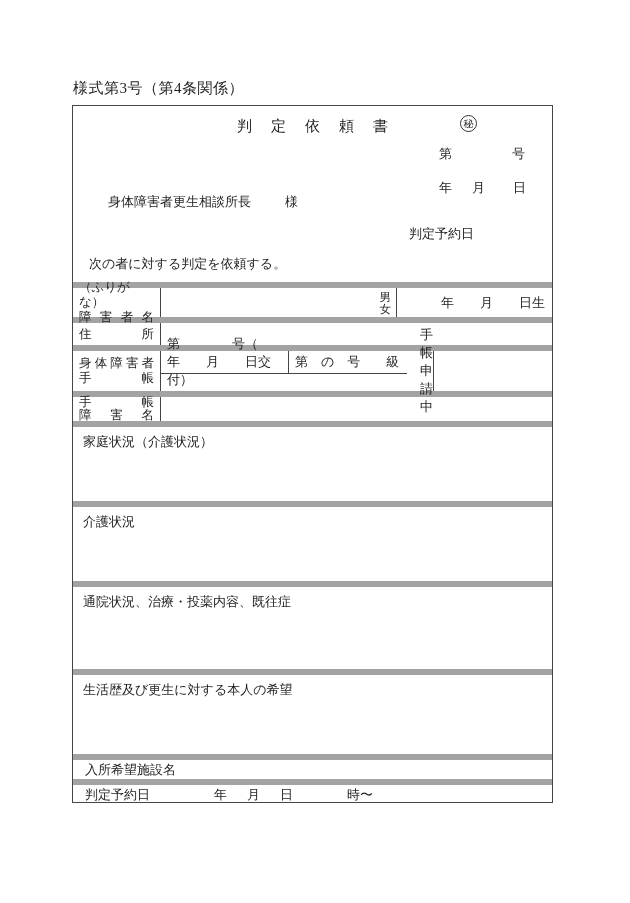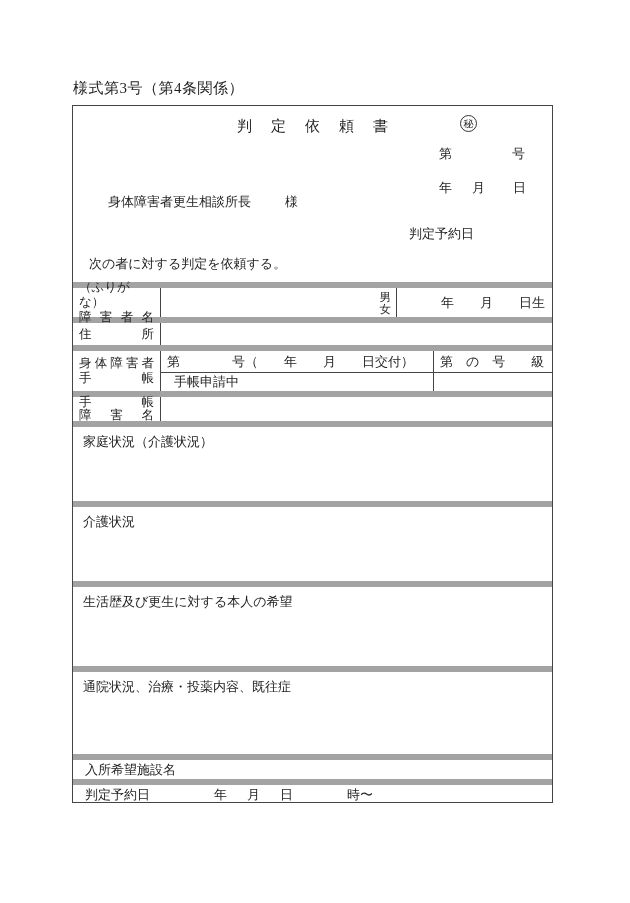--- a/index.html
+++ b/index.html
@@ -38,21 +38,21 @@
   }
   .jchars{display:flex;justify-content:space-between;}
   .h35{height:35px}.h28{height:28px}.h46{height:46px}.h30{height:30px}
   .h80{height:80px}.h85{height:85px}.h88{height:88px}.h25{height:25px}
   .name-cell{flex:1;border-right:1px solid #454545;box-sizing:border-box;
              display:flex;align-items:center;justify-content:flex-end;padding-right:5px;}
   .gender{display:flex;flex-direction:column;font-size:11.5px;line-height:12px;text-align:center;}
   .birth-cell{width:155px;flex:none;box-sizing:border-box;display:flex;align-items:center;
               justify-content:flex-end;padding-right:7px;}
   .value-cell{flex:1;box-sizing:border-box;display:flex;align-items:center;padding-left:6px;}
-  .hb-content{flex:1;display:flex;flex-direction:column;box-sizing:border-box;}
+  .hb-content{flex:1;display:flex;flex-direction:row;box-sizing:border-box;}
   .hb-top{display:flex;height:23px;border-bottom:1px solid #454545;box-sizing:border-box;}
   .hb-bottom{display:flex;flex:1;}
   .hb-number{flex:1;border-right:1px solid #454545;box-sizing:border-box;
              display:flex;align-items:center;padding-left:6px;}
   .hb-grade{width:118px;flex:none;box-sizing:border-box;display:flex;align-items:center;padding-left:6px;}
   .hb-applying{flex:1;border-right:1px solid #454545;box-sizing:border-box;
                display:flex;align-items:center;padding-left:13px;}
   .hb-grade-value{width:118px;flex:none;}
   .tight{line-height:13.5px;padding-top:1px;padding-bottom:1px;}
   .big-cell{flex:1;box-sizing:border-box;padding:6px 0 0 10px;}
@@ -164,30 +164,30 @@
       </div>
     </div>
 
     <div class="trow h80">
       <div class="big-cell">
         <span>介護状況</span>
         <div></div>
       </div>
     </div>
 
+    <div class="trow h88">
+      <div class="big-cell">
+        <span>通院状況、治療・投薬内容、既往症</span>
+        <div></div>
+      </div>
+    </div>
+
     <div class="trow h85">
       <div class="big-cell">
         <span>生活歴及び更生に対する本人の希望</span>
-        <div></div>
-      </div>
-    </div>
-
-    <div class="trow h88">
-      <div class="big-cell">
-        <span>通院状況、治療・投薬内容、既往症</span>
         <div></div>
       </div>
     </div>
 
     <div class="trow h25">
       <div class="single-line">
         <span>入所希望施設名</span>
         <span></span>
       </div>
     </div>

